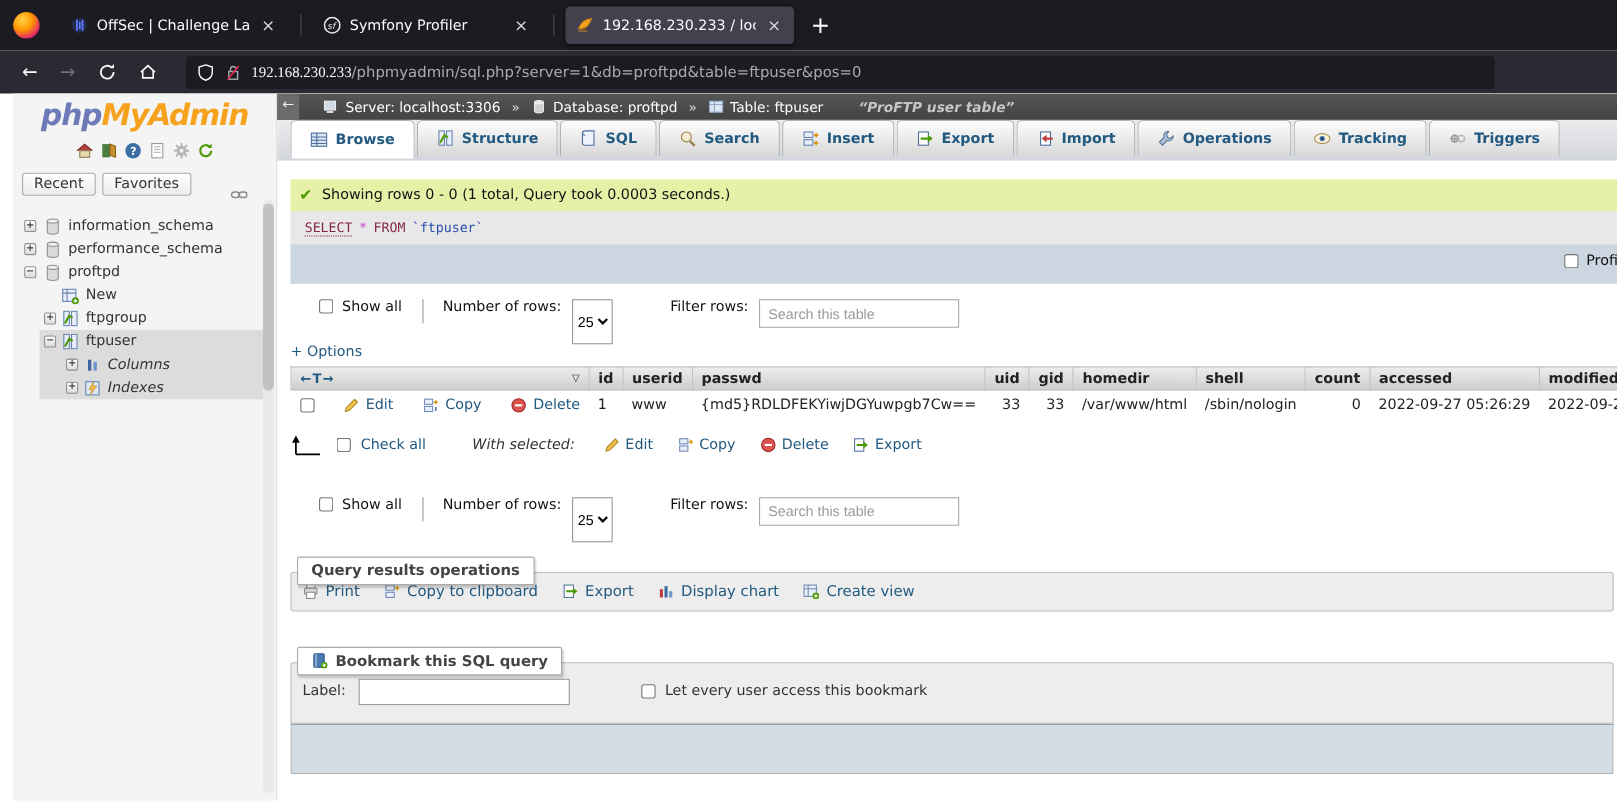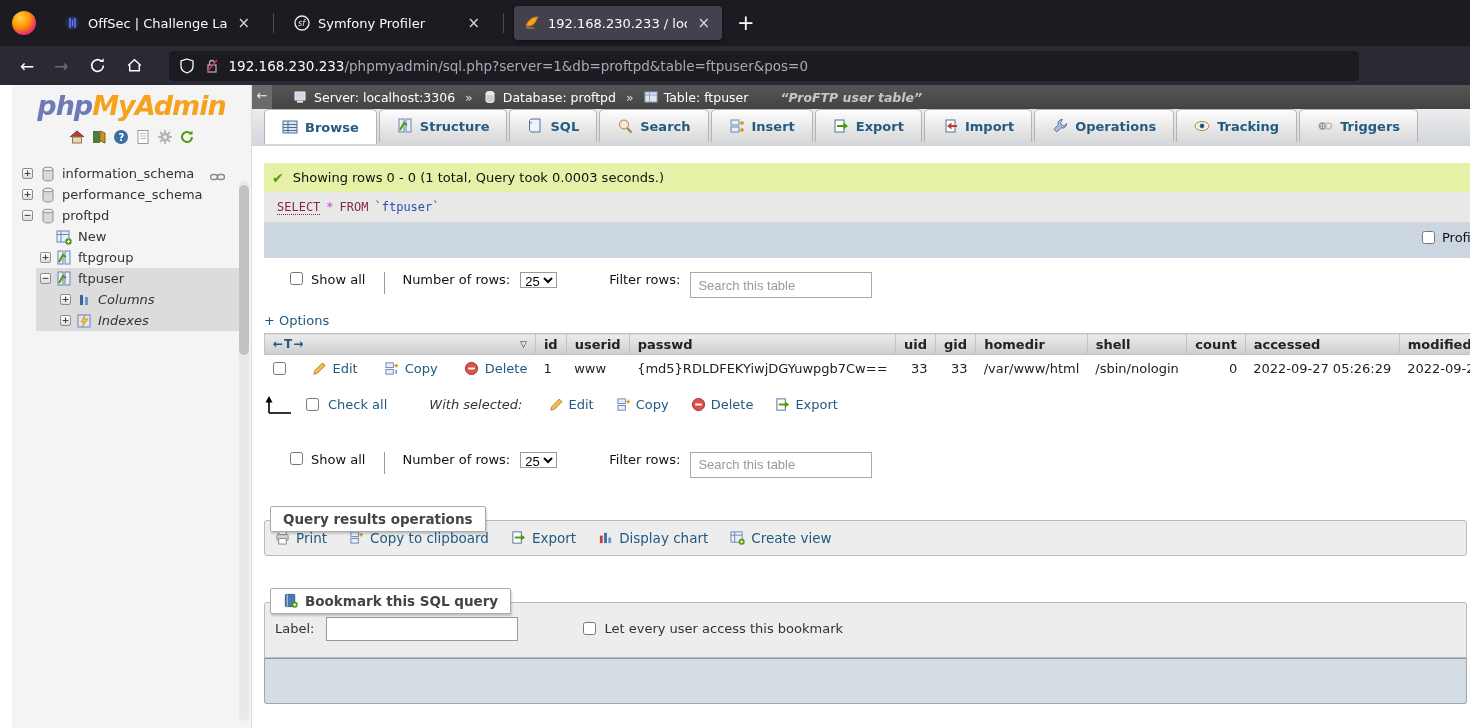--- a/index.html
+++ b/index.html
@@ -19,21 +19,21 @@
 .tab-sep { width:1px; height:20px; background:#4a4955; margin:0 10px; }
 .newtab { color:#fbfbfe; font-size:21px; margin-left:14px; }
 .tabicon { width:16px; height:16px; flex:0 0 auto; }
 
 .toolbar { height:39px; background:#2b2a33; display:flex; align-items:center; }
 .nav-ico { color:#fbfbfe; font-size:17px; margin-left:20px; }
 .nav-ico.dim { color:#6e6d78; }
 .urlbar { margin-left:26px; width:1190px; height:30px; background:#1c1b22; border-radius:4px;
   display:flex; align-items:center; padding:0 10px; gap:9px; overflow:hidden; }
 .url { font-size:13.5px; color:#a9a9b3; white-space:nowrap; overflow:hidden; }
-.url b { color:#fbfbfe; font-weight:normal; }
+.url b { color:#fbfbfe; font-weight:normal;font-family:Liberation Serif, serif; }
 
 
 .app { position:absolute; top:85px; left:12px; width:1470px; height:643px; }
 
 
 .sidebar { position:absolute; left:0; top:0; width:240px; height:643px; background:#f4f4f4;
   border-right:1px solid #ddd; }
 .logo { text-align:center; font-size:27px; font-weight:bold; font-style:italic; margin-top:5px; letter-spacing:-1px; }
 .logo .p1 { color:#6e79b8; } .logo .p2 { color:#f6a21e; }
 .sb-icons { display:flex; justify-content:center; gap:6px; margin-top:7px; align-items:center; height:18px; }
@@ -78,21 +78,21 @@
   font-family:"DejaVu Sans Mono","Liberation Mono",monospace; font-size:12px; gap:6px; }
 .kw { color:#85274a; } .kw.doc { border-bottom:1px dotted #85274a; }
 .st { color:#cc3fcc; } .tname { color:#2b4fad; }
 .inline-bar { width:1218px; height:36px; background:#ccd6e0; position:relative; overflow:hidden; }
 .profiling { position:absolute; left:1158px; top:8px; display:flex; gap:7px; align-items:center;
   font-size:13px; white-space:nowrap; color:#111; }
 
 .controls { margin-top:14px; display:flex; align-items:flex-start; font-size:13px; color:#111; height:28px; }
 .controls .lbl1 { margin-left:8px; }
 .vsep { width:1px; height:22px; background:#999; margin:0 17px 0 19px; }
-select.rows { margin-left:10px; height:16px; font-size:13px; border:1px solid #999; background:#fff; }
+select.rows { margin-left:10px; height:41px; font-size:13px; border:1px solid #999; background:#fff; }
 .flabel { margin-left:52px; }
 input.filter { margin-left:10px; width:182px; height:26px; border:1px solid #a9a9a9; font-size:13px;
   padding:0 7px; color:#333; }
 input.filter::placeholder { color:#9a9a9a; }
 .options-link { margin-top:13px; font-size:13px; }
 a.lnk, .lnk { color:#235a81; text-decoration:none; cursor:pointer; }
 
 table.grid { margin-top:5px; border-collapse:collapse; font-size:13px; color:#222; table-layout:fixed; }
 .grid th { background:linear-gradient(#ececec,#cdcdcd); border:1px solid #c2c2c2; font-weight:bold;
   text-align:left; height:21px; padding:0 8px; font-size:13px; }
@@ -207,20 +207,24 @@
           </svg>
         <svg class="tico" viewBox="0 0 16 16">
             <circle cx="8" cy="8" r="4.5" fill="#b5b5b5"></circle>
             <circle cx="8" cy="8" r="1.8" fill="#f4f4f4"></circle>
             <path d="M8 1v3M8 12v3M1 8h3M12 8h3M3 3l2 2M11 11l2 2M13 3l-2 2M5 11l-2 2" stroke="#b5b5b5" stroke-width="1.8"></path>
           </svg>
         <svg class="tico" viewBox="0 0 16 16">
             <path d="M13 8a5 5 0 1 1-1.6-3.7" stroke="#4e9a06" stroke-width="2" fill="none"></path>
             <path d="M13.5 1.5v4h-4z" fill="#4e9a06"></path>
           </svg>
+      </div>
+      <div class="sb-btns">
+        <div class="sb-btn">Recent</div>
+        <div class="sb-btn">Favorites</div>
       </div>
       <svg class="link-ico" width="15" height="10" viewBox="0 0 15 10">
           <rect x="0.5" y="2.5" width="7" height="5" rx="2.5" fill="none" stroke="#8a8a8a" stroke-width="1.4"></rect>
           <rect x="7.5" y="2.5" width="7" height="5" rx="2.5" fill="none" stroke="#8a8a8a" stroke-width="1.4"></rect>
         </svg>
 
       <div class="tree">
         <div class="trow">
           <span class="exp" style="margin-left:10px">+</span>
           <svg class="tico" style="margin-left:7px" viewBox="0 0 16 16">

